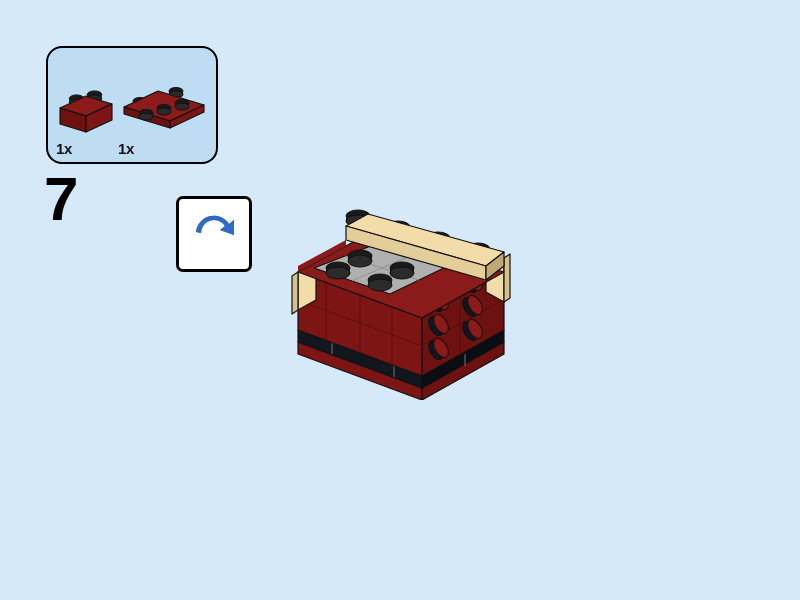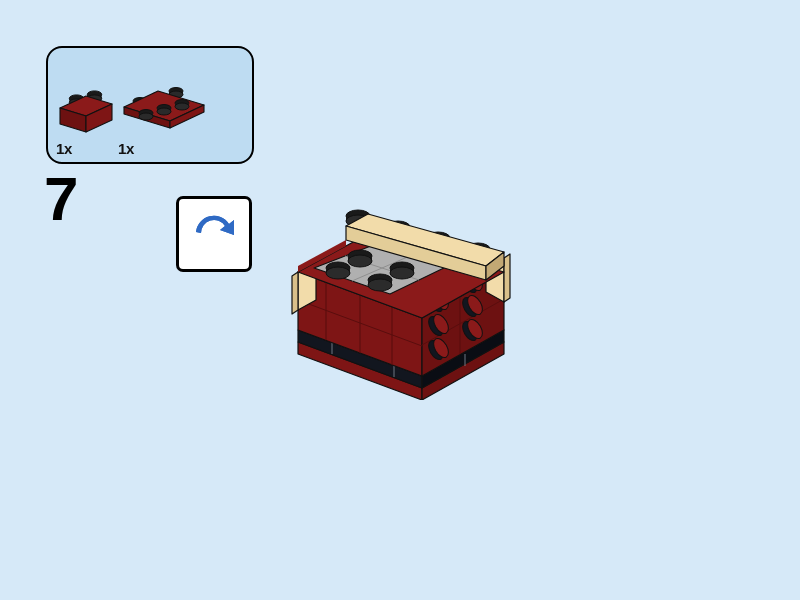--- a/index.html
+++ b/index.html
@@ -17,21 +17,21 @@
   #page-root {
     position: absolute;
     inset: 0;
   }
 
   
   .callout {
     position: absolute;
     left: 46px;
     top: 46px;
-    width: 208px;
+    width: 172px;
     height: 118px;
     background: #bedcf2;
     border: 2.5px solid #000000;
     border-radius: 16px;
     box-sizing: border-box;
   }
   .callout-inner {
     position: absolute;
     inset: 0;
   }

